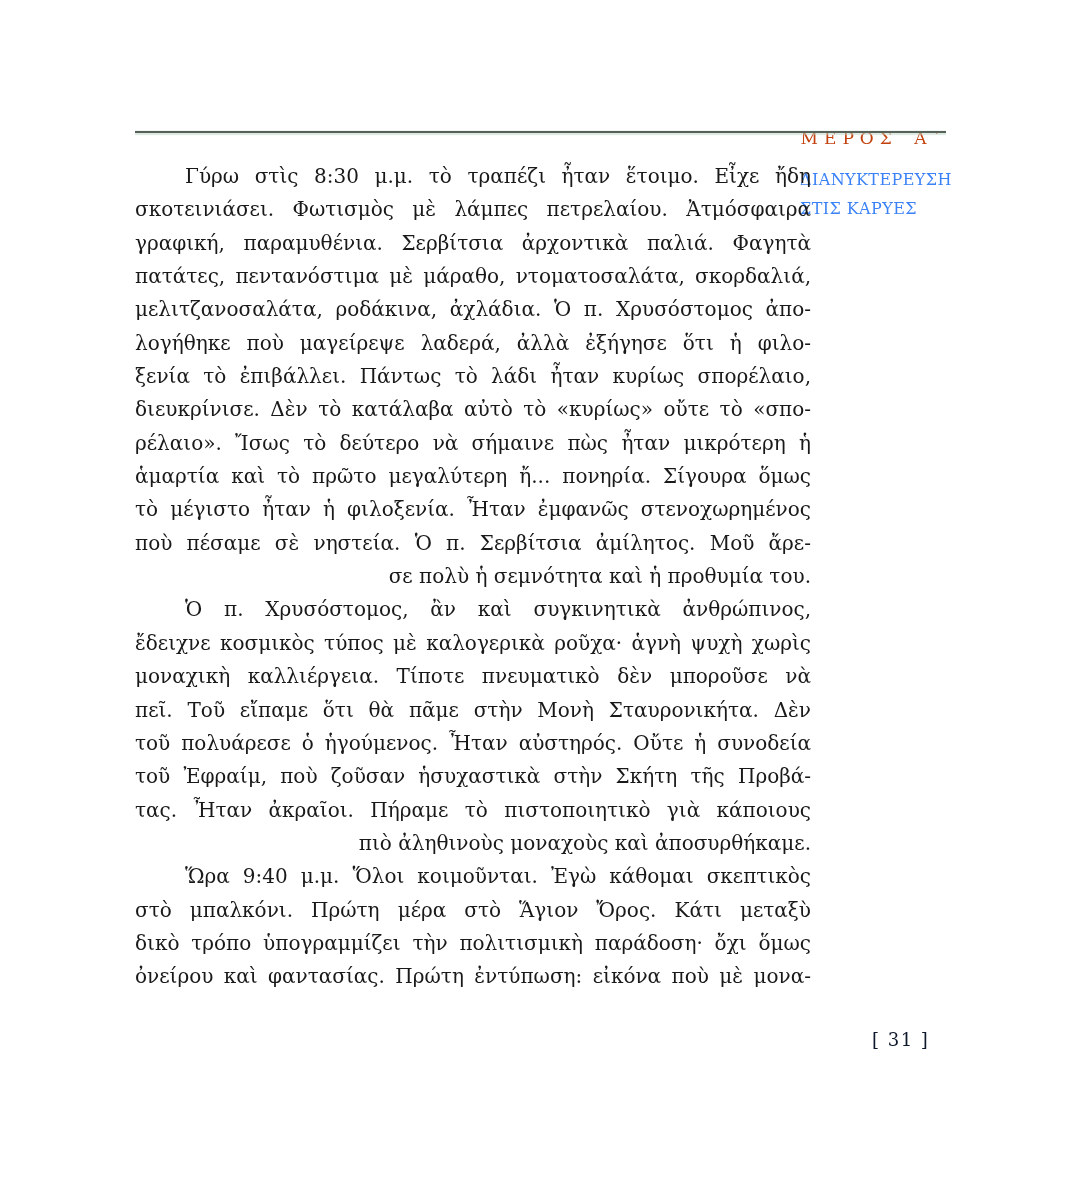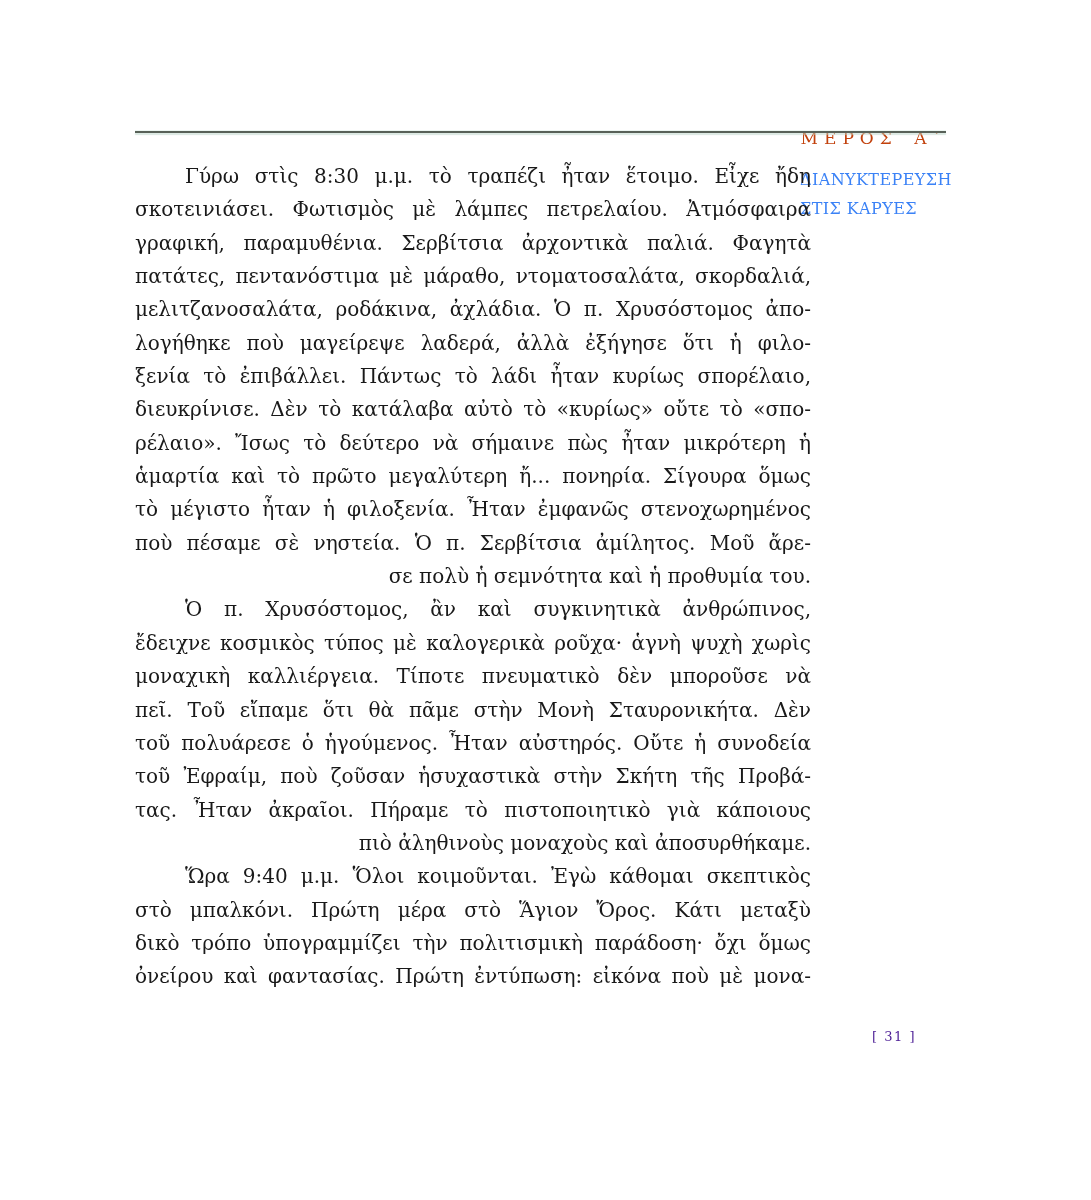--- a/index.html
+++ b/index.html
@@ -66,23 +66,23 @@
   .body-text .line.last {
     text-align: right;
   }
   .body-text .line.indent {
     padding-left: 50px;
   }
   .page-number {
     position: absolute;
     left: 872px;
     top: 1029px;
-    font-size: 13px;
+    font-size: 18px;
     letter-spacing: 1.5px;
-    color: #4c1d95;
+    color: #0f172a;
     white-space: nowrap;
   }
 </style>
 </head>
 <body>
 
 <div class="page">
 
   <div class="header-label">ΜΕΡΟΣ Α´</div>
 

